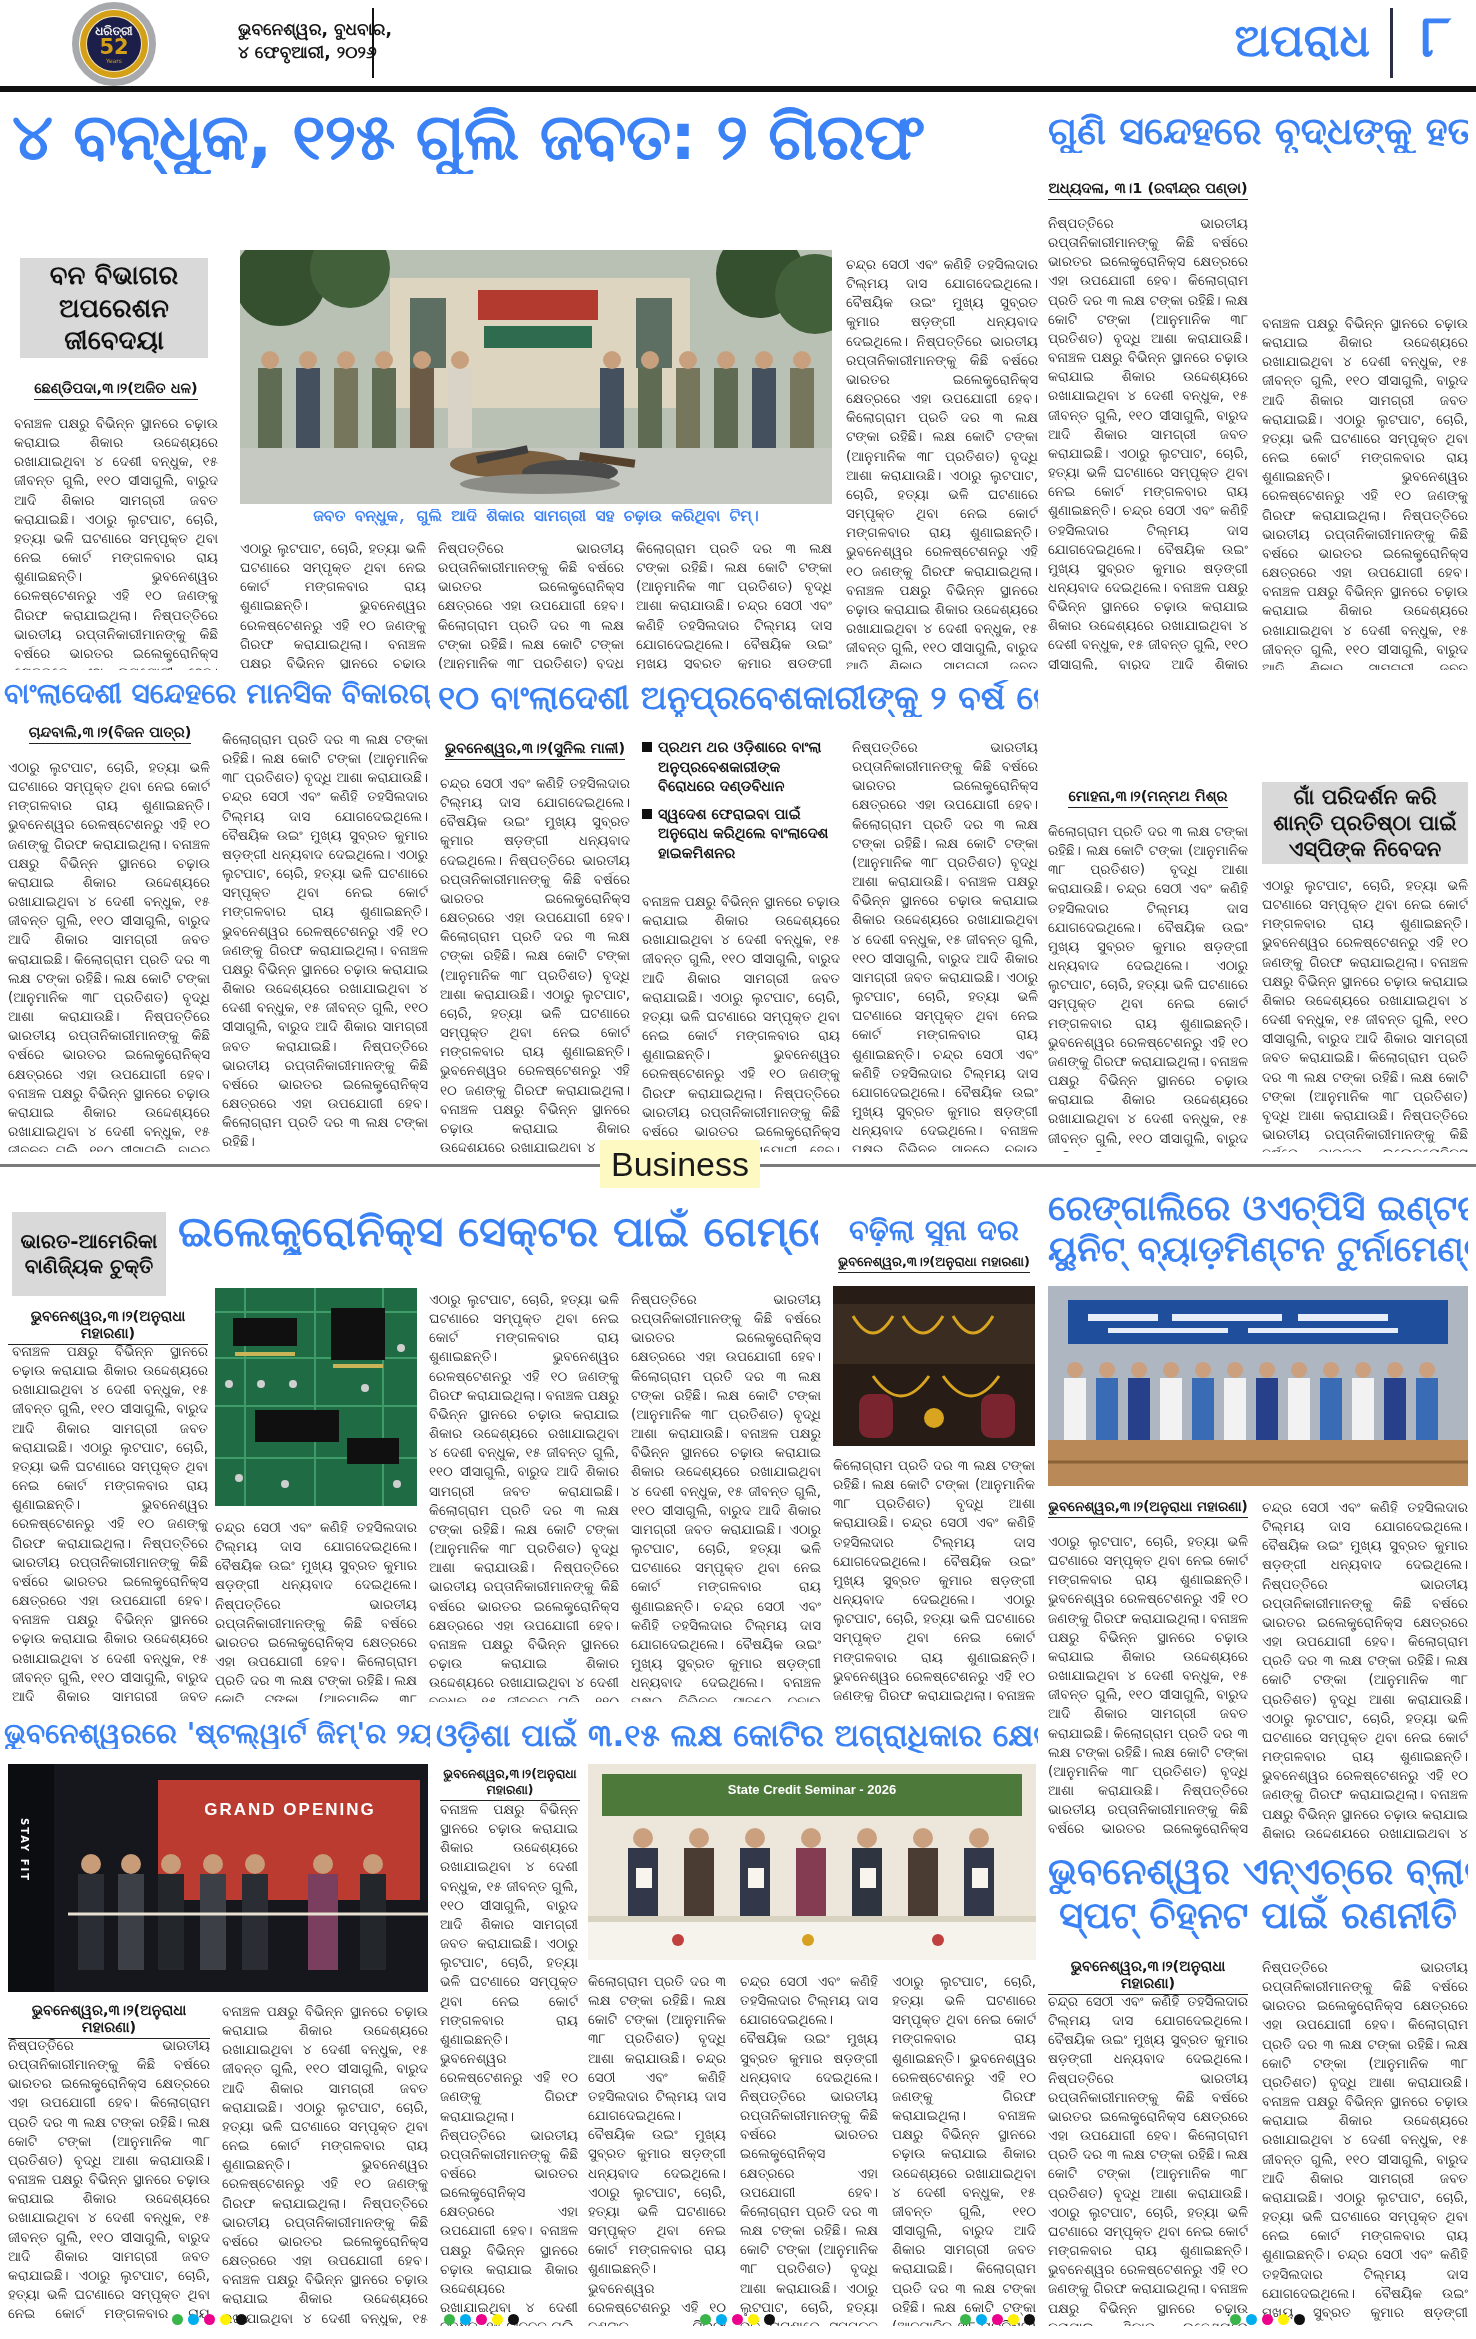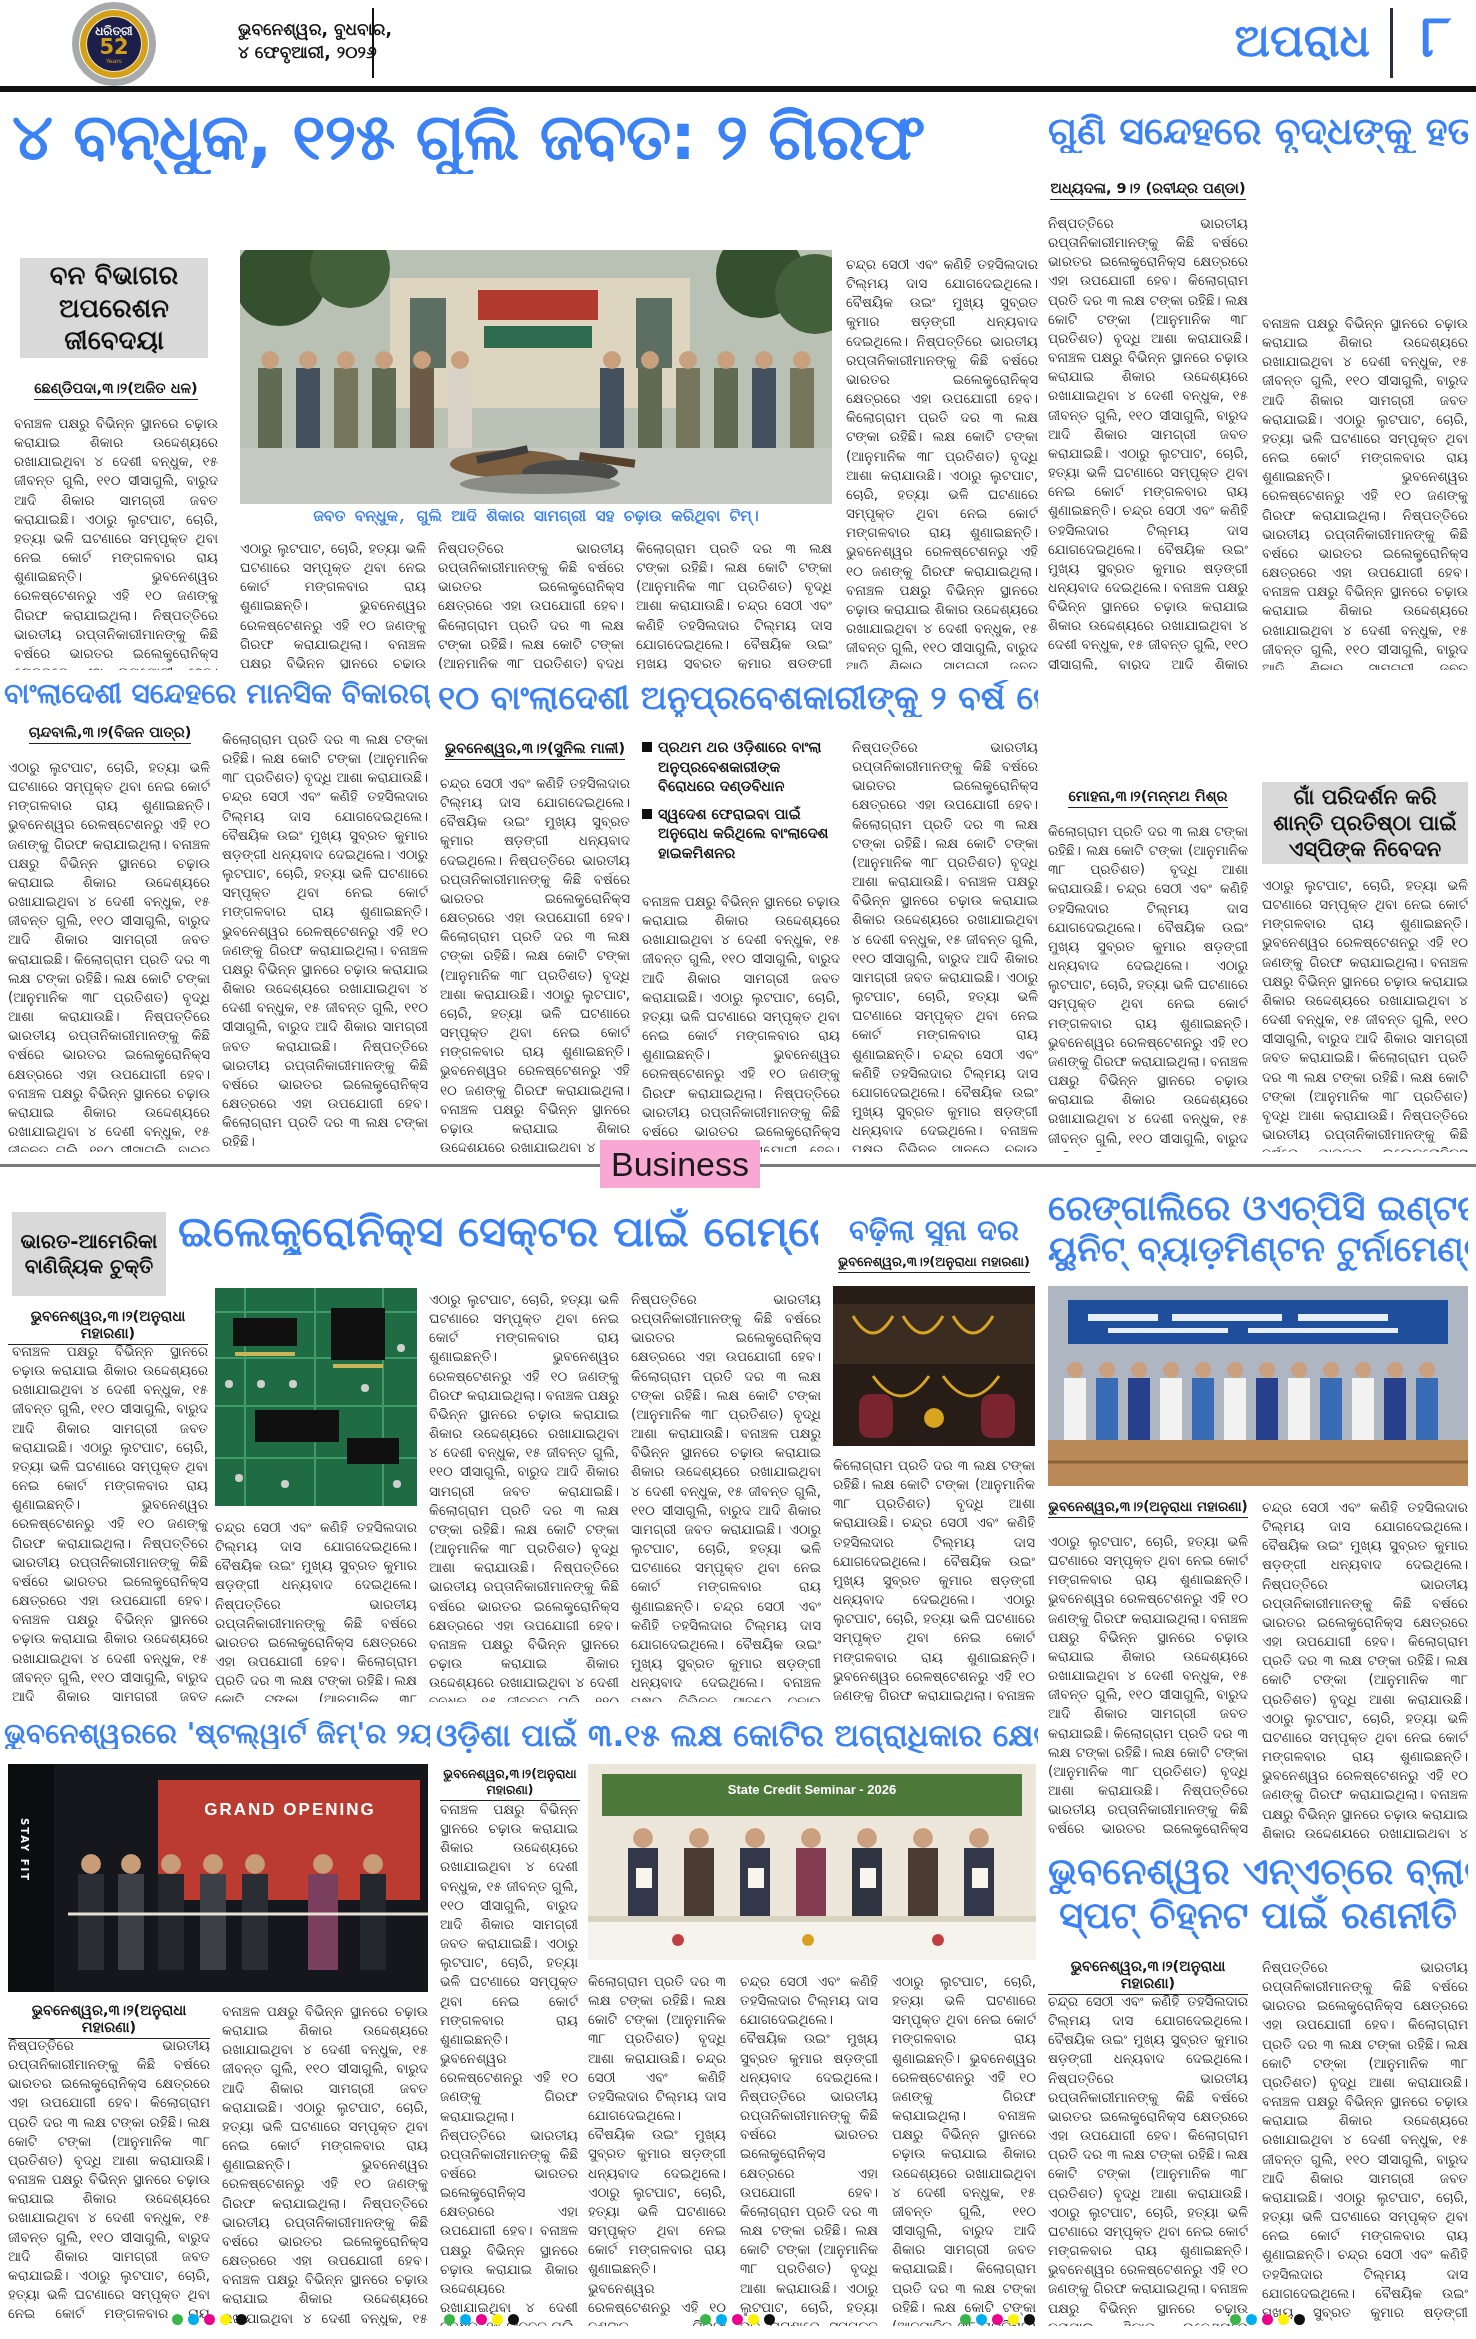--- a/index.html
+++ b/index.html
@@ -94,21 +94,21 @@
     <rect x="340" y="202" width="56" height="8" fill="#55412c" transform="rotate(8 340 202)"></rect>
   </svg>
   <div class="abs hl ctr nowrap" style="left:240px;top:509px;width:592px;font-size:15.5px;font-weight:bold;font-family:Liberation Mono, monospace;">ଜବତ ବନ୍ଧୁକ, ଗୁଲି ଆଦି ଶିକାର ସାମଗ୍ରୀ ସହ ଚଢ଼ାଉ କରିଥିବା ଟିମ୍।</div>
 
   <div class="abs col" style="left:240px;top:539px;width:186px;height:130px;">ଏଠାରୁ ଲୁଟପାଟ, ଚୋରି, ହତ୍ୟା ଭଳି ଘଟଣାରେ ସମ୍ପୃକ୍ତ ଥିବା ନେଇ କୋର୍ଟ ମଙ୍ଗଳବାର ରାୟ ଶୁଣାଇଛନ୍ତି। ଭୁବନେଶ୍ୱର ରେଳଷ୍ଟେଶନରୁ ଏହି ୧୦ ଜଣଙ୍କୁ ଗିରଫ କରାଯାଇଥିଲା। ବନାଞ୍ଚଳ ପକ୍ଷରୁ ବିଭିନ୍ନ ସ୍ଥାନରେ ଚଢ଼ାଉ କରାଯାଇ ଶିକାର ଉଦ୍ଦେଶ୍ୟରେ ରଖାଯାଇଥିବା ୪ ଦେଶୀ ବନ୍ଧୁକ, ୧୫ ଜୀବନ୍ତ ଗୁଲି, ୧୧୦ ସୀସାଗୁଲି, ବାରୁଦ ଆଦି ଶିକାର ସାମଗ୍ରୀ ଜବତ କରାଯାଇଛି। କିଲୋଗ୍ରାମ ପ୍ରତି ଦର ୩ ଲକ୍ଷ ଟଙ୍କା ରହିଛି। ଲକ୍ଷ କୋଟି ଟଙ୍କା (ଆନୁମାନିକ ୩୮ ପ୍ରତିଶତ) ବୃଦ୍ଧି ଆଶା କରାଯାଉଛି। ନିଷ୍ପତ୍ତିରେ ଭାରତୀୟ ରପ୍ତାନିକାରୀମାନଙ୍କୁ କିଛି ବର୍ଷରେ ଭାରତର ଇଲେକ୍ଟ୍ରୋନିକ୍ସ କ୍ଷେତ୍ରରେ ଏହା ଉପଯୋଗୀ ହେବ। ବନାଞ୍ଚଳ ପକ୍ଷରୁ ବିଭିନ୍ନ ସ୍ଥାନରେ ଚଢ଼ାଉ କରାଯାଇ ଶିକାର ଉଦ୍ଦେଶ୍ୟରେ ରଖାଯାଇଥିବା ୪ ଦେଶୀ ବନ୍ଧୁକ, ୧୫ ଜୀବନ୍ତ ଗୁଲି, ୧୧୦ ସୀସାଗୁଲି, ବାରୁଦ ଆଦି ଶିକାର ସାମଗ୍ରୀ ଜବତ କରାଯାଇଛି। ଏଠାରୁ ଲୁଟପାଟ, ଚୋରି, ହତ୍ୟା ଭଳି ଘଟଣାରେ ସମ୍ପୃକ୍ତ ଥିବା ନେଇ କୋର୍ଟ ମଙ୍ଗଳବାର ରାୟ ଶୁଣାଇଛନ୍ତି।</div>
   <div class="abs col" style="left:438px;top:539px;width:186px;height:130px;">ନିଷ୍ପତ୍ତିରେ ଭାରତୀୟ ରପ୍ତାନିକାରୀମାନଙ୍କୁ କିଛି ବର୍ଷରେ ଭାରତର ଇଲେକ୍ଟ୍ରୋନିକ୍ସ କ୍ଷେତ୍ରରେ ଏହା ଉପଯୋଗୀ ହେବ। କିଲୋଗ୍ରାମ ପ୍ରତି ଦର ୩ ଲକ୍ଷ ଟଙ୍କା ରହିଛି। ଲକ୍ଷ କୋଟି ଟଙ୍କା (ଆନୁମାନିକ ୩୮ ପ୍ରତିଶତ) ବୃଦ୍ଧି ଆଶା କରାଯାଉଛି। ବନାଞ୍ଚଳ ପକ୍ଷରୁ ବିଭିନ୍ନ ସ୍ଥାନରେ ଚଢ଼ାଉ କରାଯାଇ ଶିକାର ଉଦ୍ଦେଶ୍ୟରେ ରଖାଯାଇଥିବା ୪ ଦେଶୀ ବନ୍ଧୁକ, ୧୫ ଜୀବନ୍ତ ଗୁଲି, ୧୧୦ ସୀସାଗୁଲି, ବାରୁଦ ଆଦି ଶିକାର ସାମଗ୍ରୀ ଜବତ କରାଯାଇଛି। ଏଠାରୁ ଲୁଟପାଟ, ଚୋରି, ହତ୍ୟା ଭଳି ଘଟଣାରେ ସମ୍ପୃକ୍ତ ଥିବା ନେଇ କୋର୍ଟ ମଙ୍ଗଳବାର ରାୟ ଶୁଣାଇଛନ୍ତି। ଚନ୍ଦ୍ର ସେଠୀ ଏବଂ କଣିହି ତହସିଲଦାର ଟିଲ୍ମୟ ଦାସ ଯୋଗଦେଇଥିଲେ। ବୈଷୟିକ ଉଇଂ ମୁଖ୍ୟ ସୁବ୍ରତ କୁମାର ଷଡ଼ଙ୍ଗୀ ଧନ୍ୟବାଦ ଦେଇଥିଲେ। ବନାଞ୍ଚଳ ପକ୍ଷରୁ ବିଭିନ୍ନ ସ୍ଥାନରେ ଚଢ଼ାଉ କରାଯାଇ ଶିକାର ଉଦ୍ଦେଶ୍ୟରେ ରଖାଯାଇଥିବା ୪ ଦେଶୀ ବନ୍ଧୁକ, ୧୫ ଜୀବନ୍ତ ଗୁଲି, ୧୧୦ ସୀସାଗୁଲି, ବାରୁଦ ଆଦି ଶିକାର ସାମଗ୍ରୀ ଜବତ କରାଯାଇଛି।</div>
   <div class="abs col" style="left:636px;top:539px;width:196px;height:130px;">କିଲୋଗ୍ରାମ ପ୍ରତି ଦର ୩ ଲକ୍ଷ ଟଙ୍କା ରହିଛି। ଲକ୍ଷ କୋଟି ଟଙ୍କା (ଆନୁମାନିକ ୩୮ ପ୍ରତିଶତ) ବୃଦ୍ଧି ଆଶା କରାଯାଉଛି। ଚନ୍ଦ୍ର ସେଠୀ ଏବଂ କଣିହି ତହସିଲଦାର ଟିଲ୍ମୟ ଦାସ ଯୋଗଦେଇଥିଲେ। ବୈଷୟିକ ଉଇଂ ମୁଖ୍ୟ ସୁବ୍ରତ କୁମାର ଷଡ଼ଙ୍ଗୀ ଧନ୍ୟବାଦ ଦେଇଥିଲେ। ଏଠାରୁ ଲୁଟପାଟ, ଚୋରି, ହତ୍ୟା ଭଳି ଘଟଣାରେ ସମ୍ପୃକ୍ତ ଥିବା ନେଇ କୋର୍ଟ ମଙ୍ଗଳବାର ରାୟ ଶୁଣାଇଛନ୍ତି। ଭୁବନେଶ୍ୱର ରେଳଷ୍ଟେଶନରୁ ଏହି ୧୦ ଜଣଙ୍କୁ ଗିରଫ କରାଯାଇଥିଲା। ବନାଞ୍ଚଳ ପକ୍ଷରୁ ବିଭିନ୍ନ ସ୍ଥାନରେ ଚଢ଼ାଉ କରାଯାଇ ଶିକାର ଉଦ୍ଦେଶ୍ୟରେ ରଖାଯାଇଥିବା ୪ ଦେଶୀ ବନ୍ଧୁକ, ୧୫ ଜୀବନ୍ତ ଗୁଲି, ୧୧୦ ସୀସାଗୁଲି, ବାରୁଦ ଆଦି ଶିକାର ସାମଗ୍ରୀ ଜବତ କରାଯାଇଛି। ନିଷ୍ପତ୍ତିରେ ଭାରତୀୟ ରପ୍ତାନିକାରୀମାନଙ୍କୁ କିଛି ବର୍ଷରେ ଭାରତର ଇଲେକ୍ଟ୍ରୋନିକ୍ସ କ୍ଷେତ୍ରରେ ଏହା ଉପଯୋଗୀ ହେବ। କିଲୋଗ୍ରାମ ପ୍ରତି ଦର ୩ ଲକ୍ଷ ଟଙ୍କା ରହିଛି।</div>
   <div class="abs col" style="left:846px;top:255px;width:192px;height:414px;">ଚନ୍ଦ୍ର ସେଠୀ ଏବଂ କଣିହି ତହସିଲଦାର ଟିଲ୍ମୟ ଦାସ ଯୋଗଦେଇଥିଲେ। ବୈଷୟିକ ଉଇଂ ମୁଖ୍ୟ ସୁବ୍ରତ କୁମାର ଷଡ଼ଙ୍ଗୀ ଧନ୍ୟବାଦ ଦେଇଥିଲେ। ନିଷ୍ପତ୍ତିରେ ଭାରତୀୟ ରପ୍ତାନିକାରୀମାନଙ୍କୁ କିଛି ବର୍ଷରେ ଭାରତର ଇଲେକ୍ଟ୍ରୋନିକ୍ସ କ୍ଷେତ୍ରରେ ଏହା ଉପଯୋଗୀ ହେବ। କିଲୋଗ୍ରାମ ପ୍ରତି ଦର ୩ ଲକ୍ଷ ଟଙ୍କା ରହିଛି। ଲକ୍ଷ କୋଟି ଟଙ୍କା (ଆନୁମାନିକ ୩୮ ପ୍ରତିଶତ) ବୃଦ୍ଧି ଆଶା କରାଯାଉଛି। ଏଠାରୁ ଲୁଟପାଟ, ଚୋରି, ହତ୍ୟା ଭଳି ଘଟଣାରେ ସମ୍ପୃକ୍ତ ଥିବା ନେଇ କୋର୍ଟ ମଙ୍ଗଳବାର ରାୟ ଶୁଣାଇଛନ୍ତି। ଭୁବନେଶ୍ୱର ରେଳଷ୍ଟେଶନରୁ ଏହି ୧୦ ଜଣଙ୍କୁ ଗିରଫ କରାଯାଇଥିଲା। ବନାଞ୍ଚଳ ପକ୍ଷରୁ ବିଭିନ୍ନ ସ୍ଥାନରେ ଚଢ଼ାଉ କରାଯାଇ ଶିକାର ଉଦ୍ଦେଶ୍ୟରେ ରଖାଯାଇଥିବା ୪ ଦେଶୀ ବନ୍ଧୁକ, ୧୫ ଜୀବନ୍ତ ଗୁଲି, ୧୧୦ ସୀସାଗୁଲି, ବାରୁଦ ଆଦି ଶିକାର ସାମଗ୍ରୀ ଜବତ କରାଯାଇଛି। ଚନ୍ଦ୍ର ସେଠୀ ଏବଂ କଣିହି ତହସିଲଦାର ଟିଲ୍ମୟ ଦାସ ଯୋଗଦେଇଥିଲେ।</div>
 
   <div class="abs hl ctr nowrap" style="left:1048px;top:110px;width:420px;font-size:38px;">ଗୁଣି ସନ୍ଦେହରେ ବୃଦ୍ଧଙ୍କୁ ହତ୍ୟା</div>
-  <div class="abs byline" style="left:1048px;top:180px;width:200px;"><span>ଅଧ୍ୟଦଳା, 9।୨ (ରବୀନ୍ଦ୍ର ପଣ୍ଡା)</span></div>
+  <div class="abs byline" style="left:1048px;top:180px;width:200px;"><span>ଅଧ୍ୟଦଳା, ୩।1 (ରବୀନ୍ଦ୍ର ପଣ୍ଡା)</span></div>
   <div class="abs col" style="left:1048px;top:214px;width:200px;height:456px;">ନିଷ୍ପତ୍ତିରେ ଭାରତୀୟ ରପ୍ତାନିକାରୀମାନଙ୍କୁ କିଛି ବର୍ଷରେ ଭାରତର ଇଲେକ୍ଟ୍ରୋନିକ୍ସ କ୍ଷେତ୍ରରେ ଏହା ଉପଯୋଗୀ ହେବ। କିଲୋଗ୍ରାମ ପ୍ରତି ଦର ୩ ଲକ୍ଷ ଟଙ୍କା ରହିଛି। ଲକ୍ଷ କୋଟି ଟଙ୍କା (ଆନୁମାନିକ ୩୮ ପ୍ରତିଶତ) ବୃଦ୍ଧି ଆଶା କରାଯାଉଛି। ବନାଞ୍ଚଳ ପକ୍ଷରୁ ବିଭିନ୍ନ ସ୍ଥାନରେ ଚଢ଼ାଉ କରାଯାଇ ଶିକାର ଉଦ୍ଦେଶ୍ୟରେ ରଖାଯାଇଥିବା ୪ ଦେଶୀ ବନ୍ଧୁକ, ୧୫ ଜୀବନ୍ତ ଗୁଲି, ୧୧୦ ସୀସାଗୁଲି, ବାରୁଦ ଆଦି ଶିକାର ସାମଗ୍ରୀ ଜବତ କରାଯାଇଛି। ଏଠାରୁ ଲୁଟପାଟ, ଚୋରି, ହତ୍ୟା ଭଳି ଘଟଣାରେ ସମ୍ପୃକ୍ତ ଥିବା ନେଇ କୋର୍ଟ ମଙ୍ଗଳବାର ରାୟ ଶୁଣାଇଛନ୍ତି। ଚନ୍ଦ୍ର ସେଠୀ ଏବଂ କଣିହି ତହସିଲଦାର ଟିଲ୍ମୟ ଦାସ ଯୋଗଦେଇଥିଲେ। ବୈଷୟିକ ଉଇଂ ମୁଖ୍ୟ ସୁବ୍ରତ କୁମାର ଷଡ଼ଙ୍ଗୀ ଧନ୍ୟବାଦ ଦେଇଥିଲେ। ବନାଞ୍ଚଳ ପକ୍ଷରୁ ବିଭିନ୍ନ ସ୍ଥାନରେ ଚଢ଼ାଉ କରାଯାଇ ଶିକାର ଉଦ୍ଦେଶ୍ୟରେ ରଖାଯାଇଥିବା ୪ ଦେଶୀ ବନ୍ଧୁକ, ୧୫ ଜୀବନ୍ତ ଗୁଲି, ୧୧୦ ସୀସାଗୁଲି, ବାରୁଦ ଆଦି ଶିକାର ସାମଗ୍ରୀ ଜବତ କରାଯାଇଛି।</div>
   <div class="abs col" style="left:1262px;top:314px;width:206px;height:356px;">ବନାଞ୍ଚଳ ପକ୍ଷରୁ ବିଭିନ୍ନ ସ୍ଥାନରେ ଚଢ଼ାଉ କରାଯାଇ ଶିକାର ଉଦ୍ଦେଶ୍ୟରେ ରଖାଯାଇଥିବା ୪ ଦେଶୀ ବନ୍ଧୁକ, ୧୫ ଜୀବନ୍ତ ଗୁଲି, ୧୧୦ ସୀସାଗୁଲି, ବାରୁଦ ଆଦି ଶିକାର ସାମଗ୍ରୀ ଜବତ କରାଯାଇଛି। ଏଠାରୁ ଲୁଟପାଟ, ଚୋରି, ହତ୍ୟା ଭଳି ଘଟଣାରେ ସମ୍ପୃକ୍ତ ଥିବା ନେଇ କୋର୍ଟ ମଙ୍ଗଳବାର ରାୟ ଶୁଣାଇଛନ୍ତି। ଭୁବନେଶ୍ୱର ରେଳଷ୍ଟେଶନରୁ ଏହି ୧୦ ଜଣଙ୍କୁ ଗିରଫ କରାଯାଇଥିଲା। ନିଷ୍ପତ୍ତିରେ ଭାରତୀୟ ରପ୍ତାନିକାରୀମାନଙ୍କୁ କିଛି ବର୍ଷରେ ଭାରତର ଇଲେକ୍ଟ୍ରୋନିକ୍ସ କ୍ଷେତ୍ରରେ ଏହା ଉପଯୋଗୀ ହେବ। ବନାଞ୍ଚଳ ପକ୍ଷରୁ ବିଭିନ୍ନ ସ୍ଥାନରେ ଚଢ଼ାଉ କରାଯାଇ ଶିକାର ଉଦ୍ଦେଶ୍ୟରେ ରଖାଯାଇଥିବା ୪ ଦେଶୀ ବନ୍ଧୁକ, ୧୫ ଜୀବନ୍ତ ଗୁଲି, ୧୧୦ ସୀସାଗୁଲି, ବାରୁଦ ଆଦି ଶିକାର ସାମଗ୍ରୀ ଜବତ କରାଯାଇଛି। ଏଠାରୁ ଲୁଟପାଟ, ଚୋରି, ହତ୍ୟା ଭଳି ଘଟଣାରେ ସମ୍ପୃକ୍ତ ଥିବା ନେଇ କୋର୍ଟ ମଙ୍ଗଳବାର ରାୟ ଶୁଣାଇଛନ୍ତି। ନିଷ୍ପତ୍ତିରେ ଭାରତୀୟ ରପ୍ତାନିକାରୀମାନଙ୍କୁ କିଛି ବର୍ଷରେ ଭାରତର ଇଲେକ୍ଟ୍ରୋନିକ୍ସ କ୍ଷେତ୍ରରେ ଏହା ଉପଯୋଗୀ ହେବ।</div>
 
   <div class="abs hl ctr nowrap" style="left:4px;top:678px;width:426px;font-size:28px;">ବାଂଲାଦେଶୀ ସନ୍ଦେହରେ ମାନସିକ ବିକାରଗ୍ରସ୍ତ ଯୁବକଙ୍କୁ ମାଡ଼</div>
   <div class="abs byline" style="left:8px;top:724px;width:204px;"><span>ଚାନ୍ଦବାଲି,୩।୨(ବିଜନ ପାତ୍ର)</span></div>
   <div class="abs col" style="left:8px;top:758px;width:202px;height:394px;">ଏଠାରୁ ଲୁଟପାଟ, ଚୋରି, ହତ୍ୟା ଭଳି ଘଟଣାରେ ସମ୍ପୃକ୍ତ ଥିବା ନେଇ କୋର୍ଟ ମଙ୍ଗଳବାର ରାୟ ଶୁଣାଇଛନ୍ତି। ଭୁବନେଶ୍ୱର ରେଳଷ୍ଟେଶନରୁ ଏହି ୧୦ ଜଣଙ୍କୁ ଗିରଫ କରାଯାଇଥିଲା। ବନାଞ୍ଚଳ ପକ୍ଷରୁ ବିଭିନ୍ନ ସ୍ଥାନରେ ଚଢ଼ାଉ କରାଯାଇ ଶିକାର ଉଦ୍ଦେଶ୍ୟରେ ରଖାଯାଇଥିବା ୪ ଦେଶୀ ବନ୍ଧୁକ, ୧୫ ଜୀବନ୍ତ ଗୁଲି, ୧୧୦ ସୀସାଗୁଲି, ବାରୁଦ ଆଦି ଶିକାର ସାମଗ୍ରୀ ଜବତ କରାଯାଇଛି। କିଲୋଗ୍ରାମ ପ୍ରତି ଦର ୩ ଲକ୍ଷ ଟଙ୍କା ରହିଛି। ଲକ୍ଷ କୋଟି ଟଙ୍କା (ଆନୁମାନିକ ୩୮ ପ୍ରତିଶତ) ବୃଦ୍ଧି ଆଶା କରାଯାଉଛି। ନିଷ୍ପତ୍ତିରେ ଭାରତୀୟ ରପ୍ତାନିକାରୀମାନଙ୍କୁ କିଛି ବର୍ଷରେ ଭାରତର ଇଲେକ୍ଟ୍ରୋନିକ୍ସ କ୍ଷେତ୍ରରେ ଏହା ଉପଯୋଗୀ ହେବ। ବନାଞ୍ଚଳ ପକ୍ଷରୁ ବିଭିନ୍ନ ସ୍ଥାନରେ ଚଢ଼ାଉ କରାଯାଇ ଶିକାର ଉଦ୍ଦେଶ୍ୟରେ ରଖାଯାଇଥିବା ୪ ଦେଶୀ ବନ୍ଧୁକ, ୧୫ ଜୀବନ୍ତ ଗୁଲି, ୧୧୦ ସୀସାଗୁଲି, ବାରୁଦ ଆଦି ଶିକାର ସାମଗ୍ରୀ ଜବତ କରାଯାଇଛି। ଏଠାରୁ ଲୁଟପାଟ, ଚୋରି, ହତ୍ୟା ଭଳି ଘଟଣାରେ ସମ୍ପୃକ୍ତ ଥିବା ନେଇ କୋର୍ଟ ମଙ୍ଗଳବାର ରାୟ ଶୁଣାଇଛନ୍ତି।</div>
   <div class="abs col" style="left:222px;top:730px;width:206px;height:422px;">କିଲୋଗ୍ରାମ ପ୍ରତି ଦର ୩ ଲକ୍ଷ ଟଙ୍କା ରହିଛି। ଲକ୍ଷ କୋଟି ଟଙ୍କା (ଆନୁମାନିକ ୩୮ ପ୍ରତିଶତ) ବୃଦ୍ଧି ଆଶା କରାଯାଉଛି। ଚନ୍ଦ୍ର ସେଠୀ ଏବଂ କଣିହି ତହସିଲଦାର ଟିଲ୍ମୟ ଦାସ ଯୋଗଦେଇଥିଲେ। ବୈଷୟିକ ଉଇଂ ମୁଖ୍ୟ ସୁବ୍ରତ କୁମାର ଷଡ଼ଙ୍ଗୀ ଧନ୍ୟବାଦ ଦେଇଥିଲେ। ଏଠାରୁ ଲୁଟପାଟ, ଚୋରି, ହତ୍ୟା ଭଳି ଘଟଣାରେ ସମ୍ପୃକ୍ତ ଥିବା ନେଇ କୋର୍ଟ ମଙ୍ଗଳବାର ରାୟ ଶୁଣାଇଛନ୍ତି। ଭୁବନେଶ୍ୱର ରେଳଷ୍ଟେଶନରୁ ଏହି ୧୦ ଜଣଙ୍କୁ ଗିରଫ କରାଯାଇଥିଲା। ବନାଞ୍ଚଳ ପକ୍ଷରୁ ବିଭିନ୍ନ ସ୍ଥାନରେ ଚଢ଼ାଉ କରାଯାଇ ଶିକାର ଉଦ୍ଦେଶ୍ୟରେ ରଖାଯାଇଥିବା ୪ ଦେଶୀ ବନ୍ଧୁକ, ୧୫ ଜୀବନ୍ତ ଗୁଲି, ୧୧୦ ସୀସାଗୁଲି, ବାରୁଦ ଆଦି ଶିକାର ସାମଗ୍ରୀ ଜବତ କରାଯାଇଛି। ନିଷ୍ପତ୍ତିରେ ଭାରତୀୟ ରପ୍ତାନିକାରୀମାନଙ୍କୁ କିଛି ବର୍ଷରେ ଭାରତର ଇଲେକ୍ଟ୍ରୋନିକ୍ସ କ୍ଷେତ୍ରରେ ଏହା ଉପଯୋଗୀ ହେବ। କିଲୋଗ୍ରାମ ପ୍ରତି ଦର ୩ ଲକ୍ଷ ଟଙ୍କା ରହିଛି।</div>
 
   <div class="abs hl ctr nowrap" style="left:438px;top:680px;width:600px;font-size:33px;">୧୦ ବାଂଲାଦେଶୀ ଅନୁପ୍ରବେଶକାରୀଙ୍କୁ ୨ ବର୍ଷ ଲେଖାଏ ଜେଲ</div>
   <div class="abs byline" style="left:440px;top:740px;width:190px;"><span>ଭୁବନେଶ୍ୱର,୩।୨(ସୁନିଲ ମାଳୀ)</span></div>
@@ -125,21 +125,21 @@
   <div class="abs col" style="left:440px;top:774px;width:190px;height:378px;">ଚନ୍ଦ୍ର ସେଠୀ ଏବଂ କଣିହି ତହସିଲଦାର ଟିଲ୍ମୟ ଦାସ ଯୋଗଦେଇଥିଲେ। ବୈଷୟିକ ଉଇଂ ମୁଖ୍ୟ ସୁବ୍ରତ କୁମାର ଷଡ଼ଙ୍ଗୀ ଧନ୍ୟବାଦ ଦେଇଥିଲେ। ନିଷ୍ପତ୍ତିରେ ଭାରତୀୟ ରପ୍ତାନିକାରୀମାନଙ୍କୁ କିଛି ବର୍ଷରେ ଭାରତର ଇଲେକ୍ଟ୍ରୋନିକ୍ସ କ୍ଷେତ୍ରରେ ଏହା ଉପଯୋଗୀ ହେବ। କିଲୋଗ୍ରାମ ପ୍ରତି ଦର ୩ ଲକ୍ଷ ଟଙ୍କା ରହିଛି। ଲକ୍ଷ କୋଟି ଟଙ୍କା (ଆନୁମାନିକ ୩୮ ପ୍ରତିଶତ) ବୃଦ୍ଧି ଆଶା କରାଯାଉଛି। ଏଠାରୁ ଲୁଟପାଟ, ଚୋରି, ହତ୍ୟା ଭଳି ଘଟଣାରେ ସମ୍ପୃକ୍ତ ଥିବା ନେଇ କୋର୍ଟ ମଙ୍ଗଳବାର ରାୟ ଶୁଣାଇଛନ୍ତି। ଭୁବନେଶ୍ୱର ରେଳଷ୍ଟେଶନରୁ ଏହି ୧୦ ଜଣଙ୍କୁ ଗିରଫ କରାଯାଇଥିଲା। ବନାଞ୍ଚଳ ପକ୍ଷରୁ ବିଭିନ୍ନ ସ୍ଥାନରେ ଚଢ଼ାଉ କରାଯାଇ ଶିକାର ଉଦ୍ଦେଶ୍ୟରେ ରଖାଯାଇଥିବା ୪ ଦେଶୀ ବନ୍ଧୁକ, ୧୫ ଜୀବନ୍ତ ଗୁଲି, ୧୧୦ ସୀସାଗୁଲି, ବାରୁଦ ଆଦି ଶିକାର ସାମଗ୍ରୀ ଜବତ କରାଯାଇଛି। ଚନ୍ଦ୍ର ସେଠୀ ଏବଂ କଣିହି ତହସିଲଦାର ଟିଲ୍ମୟ ଦାସ ଯୋଗଦେଇଥିଲେ।</div>
   <div class="abs col" style="left:642px;top:892px;width:198px;height:260px;">ବନାଞ୍ଚଳ ପକ୍ଷରୁ ବିଭିନ୍ନ ସ୍ଥାନରେ ଚଢ଼ାଉ କରାଯାଇ ଶିକାର ଉଦ୍ଦେଶ୍ୟରେ ରଖାଯାଇଥିବା ୪ ଦେଶୀ ବନ୍ଧୁକ, ୧୫ ଜୀବନ୍ତ ଗୁଲି, ୧୧୦ ସୀସାଗୁଲି, ବାରୁଦ ଆଦି ଶିକାର ସାମଗ୍ରୀ ଜବତ କରାଯାଇଛି। ଏଠାରୁ ଲୁଟପାଟ, ଚୋରି, ହତ୍ୟା ଭଳି ଘଟଣାରେ ସମ୍ପୃକ୍ତ ଥିବା ନେଇ କୋର୍ଟ ମଙ୍ଗଳବାର ରାୟ ଶୁଣାଇଛନ୍ତି। ଭୁବନେଶ୍ୱର ରେଳଷ୍ଟେଶନରୁ ଏହି ୧୦ ଜଣଙ୍କୁ ଗିରଫ କରାଯାଇଥିଲା। ନିଷ୍ପତ୍ତିରେ ଭାରତୀୟ ରପ୍ତାନିକାରୀମାନଙ୍କୁ କିଛି ବର୍ଷରେ ଭାରତର ଇଲେକ୍ଟ୍ରୋନିକ୍ସ କ୍ଷେତ୍ରରେ ଏହା ଉପଯୋଗୀ ହେବ। ବନାଞ୍ଚଳ ପକ୍ଷରୁ ବିଭିନ୍ନ ସ୍ଥାନରେ ଚଢ଼ାଉ କରାଯାଇ ଶିକାର ଉଦ୍ଦେଶ୍ୟରେ ରଖାଯାଇଥିବା ୪ ଦେଶୀ ବନ୍ଧୁକ, ୧୫ ଜୀବନ୍ତ ଗୁଲି, ୧୧୦ ସୀସାଗୁଲି, ବାରୁଦ ଆଦି ଶିକାର ସାମଗ୍ରୀ ଜବତ କରାଯାଇଛି। ଏଠାରୁ ଲୁଟପାଟ, ଚୋରି, ହତ୍ୟା ଭଳି ଘଟଣାରେ ସମ୍ପୃକ୍ତ ଥିବା ନେଇ କୋର୍ଟ ମଙ୍ଗଳବାର ରାୟ ଶୁଣାଇଛନ୍ତି। ନିଷ୍ପତ୍ତିରେ ଭାରତୀୟ ରପ୍ତାନିକାରୀମାନଙ୍କୁ କିଛି ବର୍ଷରେ ଭାରତର ଇଲେକ୍ଟ୍ରୋନିକ୍ସ କ୍ଷେତ୍ରରେ ଏହା ଉପଯୋଗୀ ହେବ।</div>
   <div class="abs col" style="left:852px;top:738px;width:186px;height:414px;">ନିଷ୍ପତ୍ତିରେ ଭାରତୀୟ ରପ୍ତାନିକାରୀମାନଙ୍କୁ କିଛି ବର୍ଷରେ ଭାରତର ଇଲେକ୍ଟ୍ରୋନିକ୍ସ କ୍ଷେତ୍ରରେ ଏହା ଉପଯୋଗୀ ହେବ। କିଲୋଗ୍ରାମ ପ୍ରତି ଦର ୩ ଲକ୍ଷ ଟଙ୍କା ରହିଛି। ଲକ୍ଷ କୋଟି ଟଙ୍କା (ଆନୁମାନିକ ୩୮ ପ୍ରତିଶତ) ବୃଦ୍ଧି ଆଶା କରାଯାଉଛି। ବନାଞ୍ଚଳ ପକ୍ଷରୁ ବିଭିନ୍ନ ସ୍ଥାନରେ ଚଢ଼ାଉ କରାଯାଇ ଶିକାର ଉଦ୍ଦେଶ୍ୟରେ ରଖାଯାଇଥିବା ୪ ଦେଶୀ ବନ୍ଧୁକ, ୧୫ ଜୀବନ୍ତ ଗୁଲି, ୧୧୦ ସୀସାଗୁଲି, ବାରୁଦ ଆଦି ଶିକାର ସାମଗ୍ରୀ ଜବତ କରାଯାଇଛି। ଏଠାରୁ ଲୁଟପାଟ, ଚୋରି, ହତ୍ୟା ଭଳି ଘଟଣାରେ ସମ୍ପୃକ୍ତ ଥିବା ନେଇ କୋର୍ଟ ମଙ୍ଗଳବାର ରାୟ ଶୁଣାଇଛନ୍ତି। ଚନ୍ଦ୍ର ସେଠୀ ଏବଂ କଣିହି ତହସିଲଦାର ଟିଲ୍ମୟ ଦାସ ଯୋଗଦେଇଥିଲେ। ବୈଷୟିକ ଉଇଂ ମୁଖ୍ୟ ସୁବ୍ରତ କୁମାର ଷଡ଼ଙ୍ଗୀ ଧନ୍ୟବାଦ ଦେଇଥିଲେ। ବନାଞ୍ଚଳ ପକ୍ଷରୁ ବିଭିନ୍ନ ସ୍ଥାନରେ ଚଢ଼ାଉ କରାଯାଇ ଶିକାର ଉଦ୍ଦେଶ୍ୟରେ ରଖାଯାଇଥିବା ୪ ଦେଶୀ ବନ୍ଧୁକ, ୧୫ ଜୀବନ୍ତ ଗୁଲି, ୧୧୦ ସୀସାଗୁଲି, ବାରୁଦ ଆଦି ଶିକାର ସାମଗ୍ରୀ ଜବତ କରାଯାଇଛି।</div>
 
   <div class="abs byline" style="left:1048px;top:788px;width:200px;"><span>ମୋହନା,୩।୨(ମନ୍ମଥ ମିଶ୍ର</span></div>
   <div class="abs kicker" style="left:1262px;top:782px;width:206px;height:82px;font-size:21px;padding:4px;box-sizing:border-box;">ଗାଁ ପରିଦର୍ଶନ କରି ଶାନ୍ତି ପ୍ରତିଷ୍ଠା ପାଇଁ ଏସ୍‌ପିଙ୍କ ନିବେଦନ</div>
   <div class="abs col" style="left:1048px;top:822px;width:200px;height:330px;">କିଲୋଗ୍ରାମ ପ୍ରତି ଦର ୩ ଲକ୍ଷ ଟଙ୍କା ରହିଛି। ଲକ୍ଷ କୋଟି ଟଙ୍କା (ଆନୁମାନିକ ୩୮ ପ୍ରତିଶତ) ବୃଦ୍ଧି ଆଶା କରାଯାଉଛି। ଚନ୍ଦ୍ର ସେଠୀ ଏବଂ କଣିହି ତହସିଲଦାର ଟିଲ୍ମୟ ଦାସ ଯୋଗଦେଇଥିଲେ। ବୈଷୟିକ ଉଇଂ ମୁଖ୍ୟ ସୁବ୍ରତ କୁମାର ଷଡ଼ଙ୍ଗୀ ଧନ୍ୟବାଦ ଦେଇଥିଲେ। ଏଠାରୁ ଲୁଟପାଟ, ଚୋରି, ହତ୍ୟା ଭଳି ଘଟଣାରେ ସମ୍ପୃକ୍ତ ଥିବା ନେଇ କୋର୍ଟ ମଙ୍ଗଳବାର ରାୟ ଶୁଣାଇଛନ୍ତି। ଭୁବନେଶ୍ୱର ରେଳଷ୍ଟେଶନରୁ ଏହି ୧୦ ଜଣଙ୍କୁ ଗିରଫ କରାଯାଇଥିଲା। ବନାଞ୍ଚଳ ପକ୍ଷରୁ ବିଭିନ୍ନ ସ୍ଥାନରେ ଚଢ଼ାଉ କରାଯାଇ ଶିକାର ଉଦ୍ଦେଶ୍ୟରେ ରଖାଯାଇଥିବା ୪ ଦେଶୀ ବନ୍ଧୁକ, ୧୫ ଜୀବନ୍ତ ଗୁଲି, ୧୧୦ ସୀସାଗୁଲି, ବାରୁଦ ଆଦି ଶିକାର ସାମଗ୍ରୀ ଜବତ କରାଯାଇଛି। ନିଷ୍ପତ୍ତିରେ ଭାରତୀୟ ରପ୍ତାନିକାରୀମାନଙ୍କୁ କିଛି ବର୍ଷରେ ଭାରତର ଇଲେକ୍ଟ୍ରୋନିକ୍ସ କ୍ଷେତ୍ରରେ ଏହା ଉପଯୋଗୀ ହେବ। କିଲୋଗ୍ରାମ ପ୍ରତି ଦର ୩ ଲକ୍ଷ ଟଙ୍କା ରହିଛି।</div>
   <div class="abs col" style="left:1262px;top:876px;width:206px;height:276px;">ଏଠାରୁ ଲୁଟପାଟ, ଚୋରି, ହତ୍ୟା ଭଳି ଘଟଣାରେ ସମ୍ପୃକ୍ତ ଥିବା ନେଇ କୋର୍ଟ ମଙ୍ଗଳବାର ରାୟ ଶୁଣାଇଛନ୍ତି। ଭୁବନେଶ୍ୱର ରେଳଷ୍ଟେଶନରୁ ଏହି ୧୦ ଜଣଙ୍କୁ ଗିରଫ କରାଯାଇଥିଲା। ବନାଞ୍ଚଳ ପକ୍ଷରୁ ବିଭିନ୍ନ ସ୍ଥାନରେ ଚଢ଼ାଉ କରାଯାଇ ଶିକାର ଉଦ୍ଦେଶ୍ୟରେ ରଖାଯାଇଥିବା ୪ ଦେଶୀ ବନ୍ଧୁକ, ୧୫ ଜୀବନ୍ତ ଗୁଲି, ୧୧୦ ସୀସାଗୁଲି, ବାରୁଦ ଆଦି ଶିକାର ସାମଗ୍ରୀ ଜବତ କରାଯାଇଛି। କିଲୋଗ୍ରାମ ପ୍ରତି ଦର ୩ ଲକ୍ଷ ଟଙ୍କା ରହିଛି। ଲକ୍ଷ କୋଟି ଟଙ୍କା (ଆନୁମାନିକ ୩୮ ପ୍ରତିଶତ) ବୃଦ୍ଧି ଆଶା କରାଯାଉଛି। ନିଷ୍ପତ୍ତିରେ ଭାରତୀୟ ରପ୍ତାନିକାରୀମାନଙ୍କୁ କିଛି ବର୍ଷରେ ଭାରତର ଇଲେକ୍ଟ୍ରୋନିକ୍ସ କ୍ଷେତ୍ରରେ ଏହା ଉପଯୋଗୀ ହେବ। ବନାଞ୍ଚଳ ପକ୍ଷରୁ ବିଭିନ୍ନ ସ୍ଥାନରେ ଚଢ଼ାଉ କରାଯାଇ ଶିକାର ଉଦ୍ଦେଶ୍ୟରେ ରଖାଯାଇଥିବା ୪ ଦେଶୀ ବନ୍ଧୁକ, ୧୫ ଜୀବନ୍ତ ଗୁଲି, ୧୧୦ ସୀସାଗୁଲି, ବାରୁଦ ଆଦି ଶିକାର ସାମଗ୍ରୀ ଜବତ କରାଯାଇଛି। ଏଠାରୁ ଲୁଟପାଟ, ଚୋରି, ହତ୍ୟା ଭଳି ଘଟଣାରେ ସମ୍ପୃକ୍ତ ଥିବା ନେଇ କୋର୍ଟ ମଙ୍ଗଳବାର ରାୟ ଶୁଣାଇଛନ୍ତି।</div>
 
   <div class="abs" style="left:0px;top:1164px;width:1476px;height:3px;background:#7a7a7a;"></div>
-  <div class="abs" style="left:600px;top:1140px;width:160px;height:48px;background:#f9a8d4;font-family:'Liberation Sans',sans-serif;font-size:34px;color:#1a1a1a;display:flex;align-items:center;justify-content:center;">Business</div>
+  <div class="abs" style="left:600px;top:1140px;width:160px;height:48px;background:#fef9c3;font-family:'Liberation Sans',sans-serif;font-size:34px;color:#1a1a1a;display:flex;align-items:center;justify-content:center;">Business</div>
 
   <div class="abs kicker" style="left:12px;top:1212px;width:154px;height:84px;font-size:20px;padding:4px;box-sizing:border-box;">ଭାରତ-ଆମେରିକା ବାଣିଜ୍ୟିକ ଚୁକ୍ତି</div>
   <div class="abs hl nowrap" style="left:178px;top:1208px;width:640px;font-size:42px;">ଇଲେକ୍ଟ୍ରୋନିକ୍ସ ସେକ୍ଟର ପାଇଁ ଗେମ୍‌ଚେଞ୍ଜର</div>
   <div class="abs byline" style="left:8px;top:1308px;width:200px;"><span>ଭୁବନେଶ୍ୱର,୩।୨(ଅନୁରାଧା ମହାରଣା)</span></div>
   <div class="abs col" style="left:12px;top:1342px;width:196px;height:360px;">ବନାଞ୍ଚଳ ପକ୍ଷରୁ ବିଭିନ୍ନ ସ୍ଥାନରେ ଚଢ଼ାଉ କରାଯାଇ ଶିକାର ଉଦ୍ଦେଶ୍ୟରେ ରଖାଯାଇଥିବା ୪ ଦେଶୀ ବନ୍ଧୁକ, ୧୫ ଜୀବନ୍ତ ଗୁଲି, ୧୧୦ ସୀସାଗୁଲି, ବାରୁଦ ଆଦି ଶିକାର ସାମଗ୍ରୀ ଜବତ କରାଯାଇଛି। ଏଠାରୁ ଲୁଟପାଟ, ଚୋରି, ହତ୍ୟା ଭଳି ଘଟଣାରେ ସମ୍ପୃକ୍ତ ଥିବା ନେଇ କୋର୍ଟ ମଙ୍ଗଳବାର ରାୟ ଶୁଣାଇଛନ୍ତି। ଭୁବନେଶ୍ୱର ରେଳଷ୍ଟେଶନରୁ ଏହି ୧୦ ଜଣଙ୍କୁ ଗିରଫ କରାଯାଇଥିଲା। ନିଷ୍ପତ୍ତିରେ ଭାରତୀୟ ରପ୍ତାନିକାରୀମାନଙ୍କୁ କିଛି ବର୍ଷରେ ଭାରତର ଇଲେକ୍ଟ୍ରୋନିକ୍ସ କ୍ଷେତ୍ରରେ ଏହା ଉପଯୋଗୀ ହେବ। ବନାଞ୍ଚଳ ପକ୍ଷରୁ ବିଭିନ୍ନ ସ୍ଥାନରେ ଚଢ଼ାଉ କରାଯାଇ ଶିକାର ଉଦ୍ଦେଶ୍ୟରେ ରଖାଯାଇଥିବା ୪ ଦେଶୀ ବନ୍ଧୁକ, ୧୫ ଜୀବନ୍ତ ଗୁଲି, ୧୧୦ ସୀସାଗୁଲି, ବାରୁଦ ଆଦି ଶିକାର ସାମଗ୍ରୀ ଜବତ କରାଯାଇଛି। ଏଠାରୁ ଲୁଟପାଟ, ଚୋରି, ହତ୍ୟା ଭଳି ଘଟଣାରେ ସମ୍ପୃକ୍ତ ଥିବା ନେଇ କୋର୍ଟ ମଙ୍ଗଳବାର ରାୟ ଶୁଣାଇଛନ୍ତି। ନିଷ୍ପତ୍ତିରେ ଭାରତୀୟ ରପ୍ତାନିକାରୀମାନଙ୍କୁ କିଛି ବର୍ଷରେ ଭାରତର ଇଲେକ୍ଟ୍ରୋନିକ୍ସ କ୍ଷେତ୍ରରେ ଏହା ଉପଯୋଗୀ ହେବ।</div>
 
   <svg class="abs photo" style="left:215px;top:1288px;" width="202" height="218" viewBox="0 0 202 218" preserveAspectRatio="none">
     <rect width="202" height="218" fill="#1f6b43"></rect>
     <g stroke="#3f9c68" stroke-width="2">
       <line x1="0" y1="24" x2="202" y2="24"></line>

